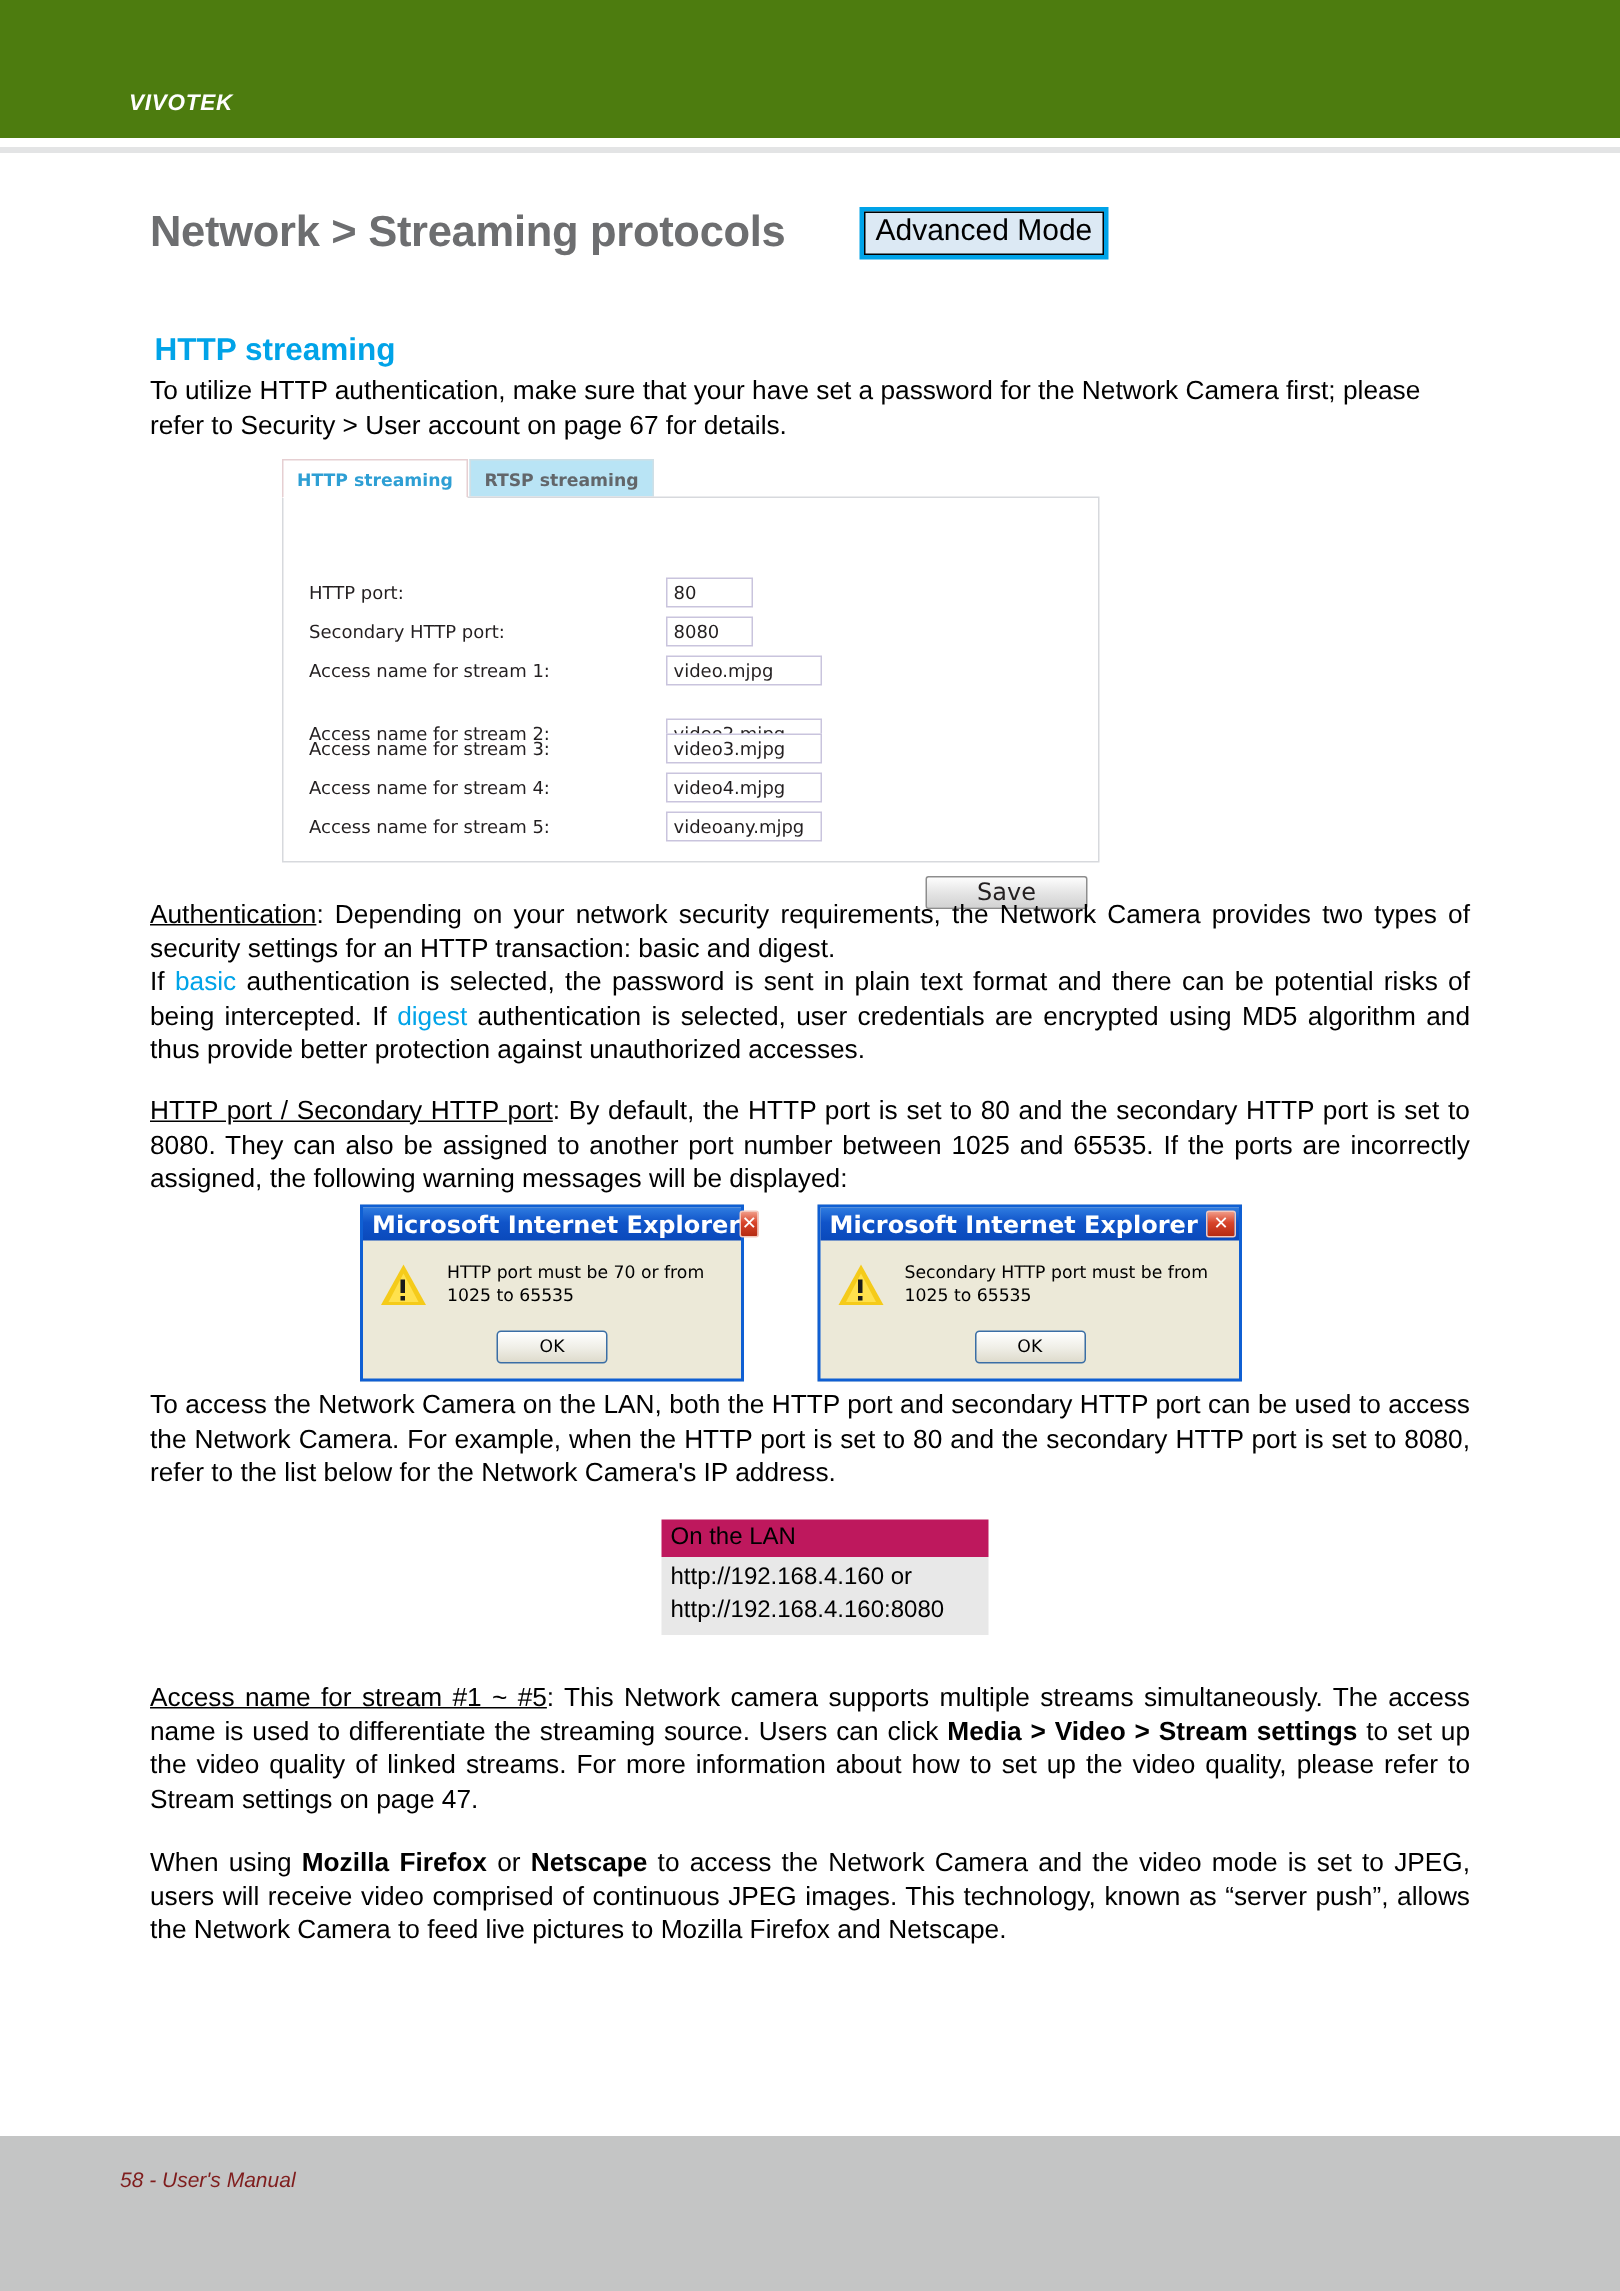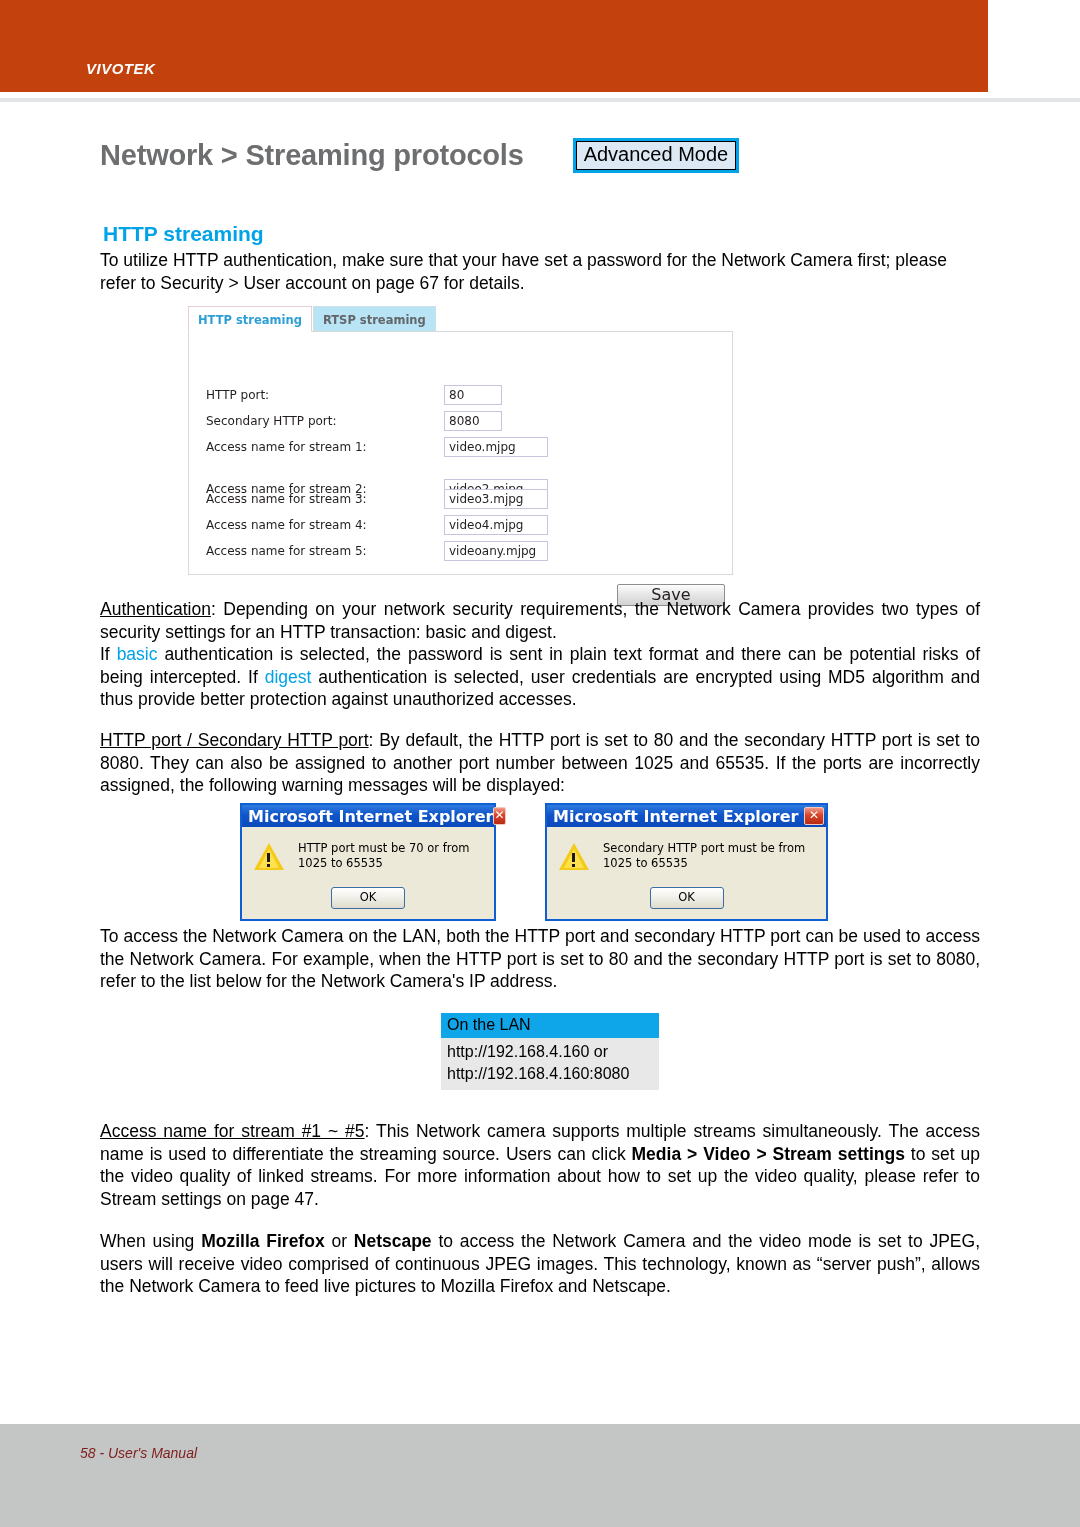--- a/index.html
+++ b/index.html
@@ -13,23 +13,23 @@
     font-family: "Liberation Sans", sans-serif;
     color: #000000;
     position: relative;
     overflow: hidden;
   }
 
   
   .page-header {
     position: absolute;
     left: 0; top: 0;
-    width: 988px;
+    width: 1080px;
     height: 92px;
-    background: #c2410c;
+    background: #4d7c0f;
   }
   .brand {
     position: absolute;
     left: 86px;
     top: 60px;
     font-size: 15px;
     font-style: italic;
     font-weight: bold;
     letter-spacing: 0.5px;
     color: #ffffff;
@@ -316,21 +316,21 @@
 
   
   .lan-table {
     position: absolute;
     left: 441px;
     top: 1013px;
     width: 218px;
     font-size: 16px;
   }
   .lan-head {
-    background: #0ea5e9;
+    background: #be185d;
     color: #000;
     padding: 3px 6px 4px 6px;
   }
   .lan-body {
     background: #e8e8e8;
     color: #000;
     padding: 3px 6px 5px 6px;
     line-height: 22px;
   }
 </style>

